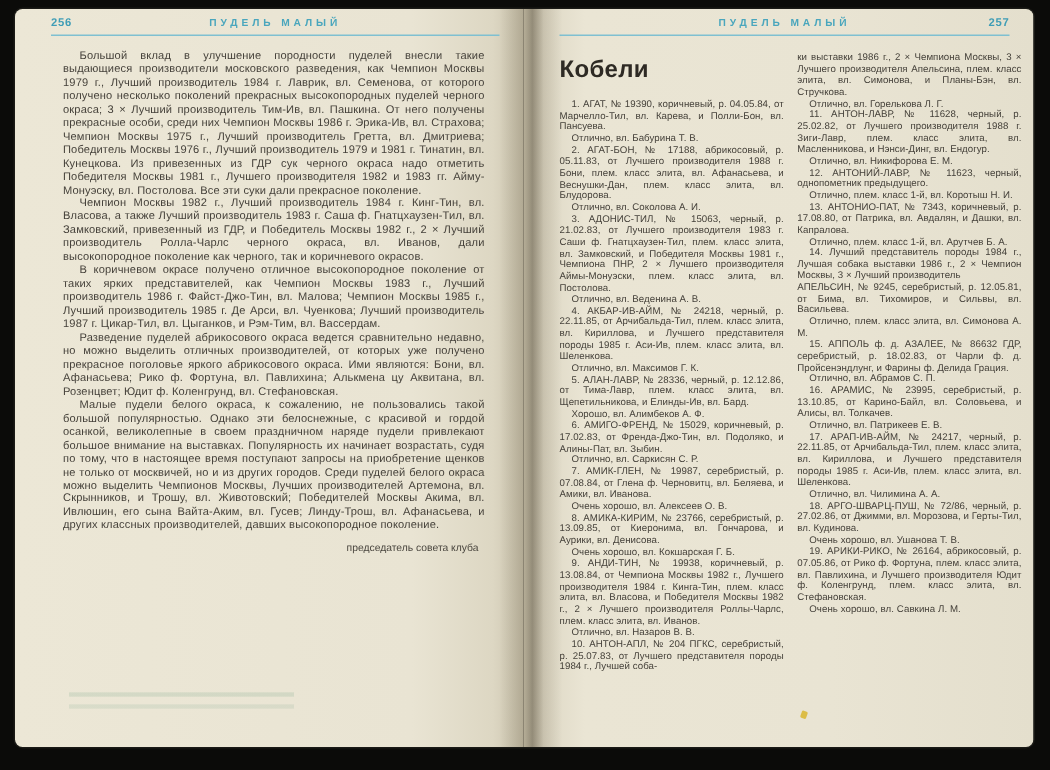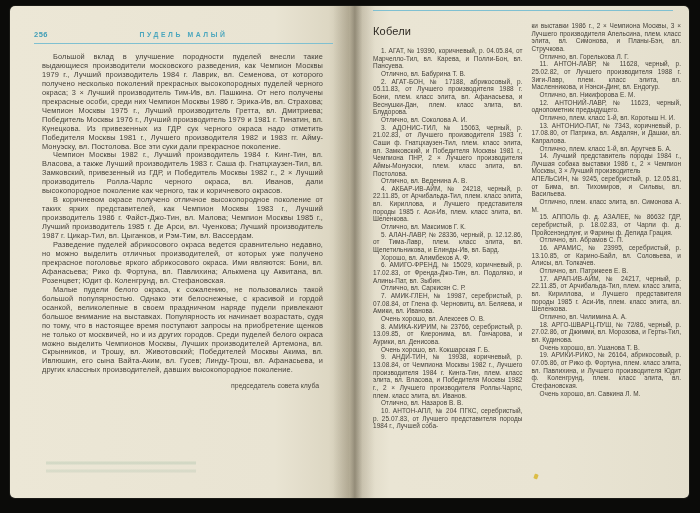--- a/index.html
+++ b/index.html
@@ -23,21 +23,21 @@
     background:linear-gradient(to right,#c9c2ac 0%,#ded8c5 4%,#eae5d4 12%,#e9e4d3 60%,#e4dfcd 100%);
   }
   .gutter-shadow{
     position:absolute;left:323px;top:0;width:42px;height:100%;
     background:linear-gradient(to right,rgba(70,58,34,0) 0%,rgba(70,58,34,.18) 40%,rgba(45,36,18,.38) 52%,rgba(70,58,34,.14) 70%,rgba(70,58,34,0) 100%);
     pointer-events:none;
   }
   
   .pg-head{
     display:grid;grid-template-columns:1fr auto 1fr;align-items:baseline;
-    padding:24px 16px 0 24px;
+    padding:4px 16px 0 24px;
   }
   .pg-head .num{color:#3f9db6;font-size:7.5px;font-weight:bold;letter-spacing:.5px;}
   .pg-head .num.right{justify-self:end;}
   .pg-head .num.left{justify-self:start;}
   .pg-head .title{
     color:#4aa6bd;font-size:6.8px;font-weight:bold;letter-spacing:2.6px;justify-self:center;
   }
   .rule{height:1px;background:#7fc0d1;margin:4px 16px 0 24px;}
   
   .body-text{
@@ -52,21 +52,21 @@
     position:absolute;left:36px;top:452px;width:150px;height:16px;
     background:
       linear-gradient(transparent 3px, rgba(110,160,130,.18) 4px, rgba(110,160,130,.18) 6px, transparent 7px),
       linear-gradient(transparent 11px, rgba(110,160,130,.14) 12px, rgba(110,160,130,.14) 14px, transparent 15px);
     filter:blur(.4px);pointer-events:none;
   }
   
   .cols{display:flex;gap:9px;padding:11px 8px 0 24px;}
   .col{flex:1;min-width:0;color:#45413a;}
   .col h2{
-    font-size:11px;font-weight:normal;color:#2e2a24;margin:3px 0 10px;letter-spacing:.2px;
+    font-size:16px;font-weight:bold;color:#2e2a24;margin:3px 0 10px;letter-spacing:.2px;
   }
   .col p{font-size:6.45px;line-height:7.65px;text-align:justify;margin:0;letter-spacing:.05px;}
   .col p.entry{text-indent:8px;}
   .col p.result{text-indent:8px;}
   .col p.cont{text-indent:0;}
   .speck{
     position:absolute;left:524px;top:468px;width:4px;height:5px;border-radius:1px;
     background:#d9b62e;transform:rotate(20deg);opacity:.85;
   }
 </style>
@@ -89,20 +89,25 @@
         <p class="para">Разведение пуделей абрикосового окраса ведется сравнительно недавно, но можно выделить отличных производителей, от которых уже получено прекрасное поголовье яркого абрикосового окраса. Ими являются: Бони, вл. Афанасьева; Рико ф. Фортуна, вл. Павлихина; Алькмена цу Аквитана, вл. Розенцвет; Юдит ф. Коленгрунд, вл. Стефановская.</p>
         <p class="para">Малые пудели белого окраса, к сожалению, не пользовались такой большой популярностью. Однако эти белоснежные, с красивой и гордой осанкой, великолепные в своем праздничном наряде пудели привлекают большое внимание на выставках. Популярность их начинает возрастать, судя по тому, что в настоящее время поступают запросы на приобретение щенков не только от москвичей, но и из других городов. Среди пуделей белого окраса можно выделить Чемпионов Москвы, Лучших производителей Артемона, вл. Скрынников, и Трошу, вл. Животовский; Победителей Москвы Акима, вл. Ивлюшин, его сына Вайта-Аким, вл. Гусев; Линду-Трош, вл. Афанасьева, и других классных производителей, давших высокопородное поколение.</p>
       </div>
     <div class="signature">
       <div class="sig-role">председатель совета клуба</div>
     </div>
     <div class="stamp-ghost"></div>
   </div>
 
   <div class="page right">
+    <div class="pg-head">
+      <span></span>
+      <span class="title">ПУДЕЛЬ МАЛЫЙ</span>
+      <span class="num right">257</span>
+    </div>
     <div class="rule"></div>
     <div class="cols">
       <div class="col">
         <h2>Кобели</h2>
         <div>
             <p class="entry">1. АГАТ, № 19390, коричневый, р. 04.05.84, от Марчелло-Тил, вл. Карева, и Полли-Бон, вл. Пансуева.</p>
             <p class="result">Отлично, вл. Бабурина Т. В.</p>
             <p class="entry">2. АГАТ-БОН, № 17188, абрикосовый, р. 05.11.83, от Лучшего производителя 1988 г. Бони, плем. класс элита, вл. Афанасьева, и Веснушки-Дан, плем. класс элита, вл. Блудорова.</p>
             <p class="result">Отлично, вл. Соколова А. И.</p>
             <p class="entry">3. АДОНИС-ТИЛ, № 15063, черный, р. 21.02.83, от Лучшего производителя 1983 г. Саши ф. Гнатцхаузен-Тил, плем. класс элита, вл. Замковский, и Победителя Москвы 1981 г., Чемпиона ПНР, 2 × Лучшего производителя Аймы-Монуэски, плем. класс элита, вл. Постолова.</p>

